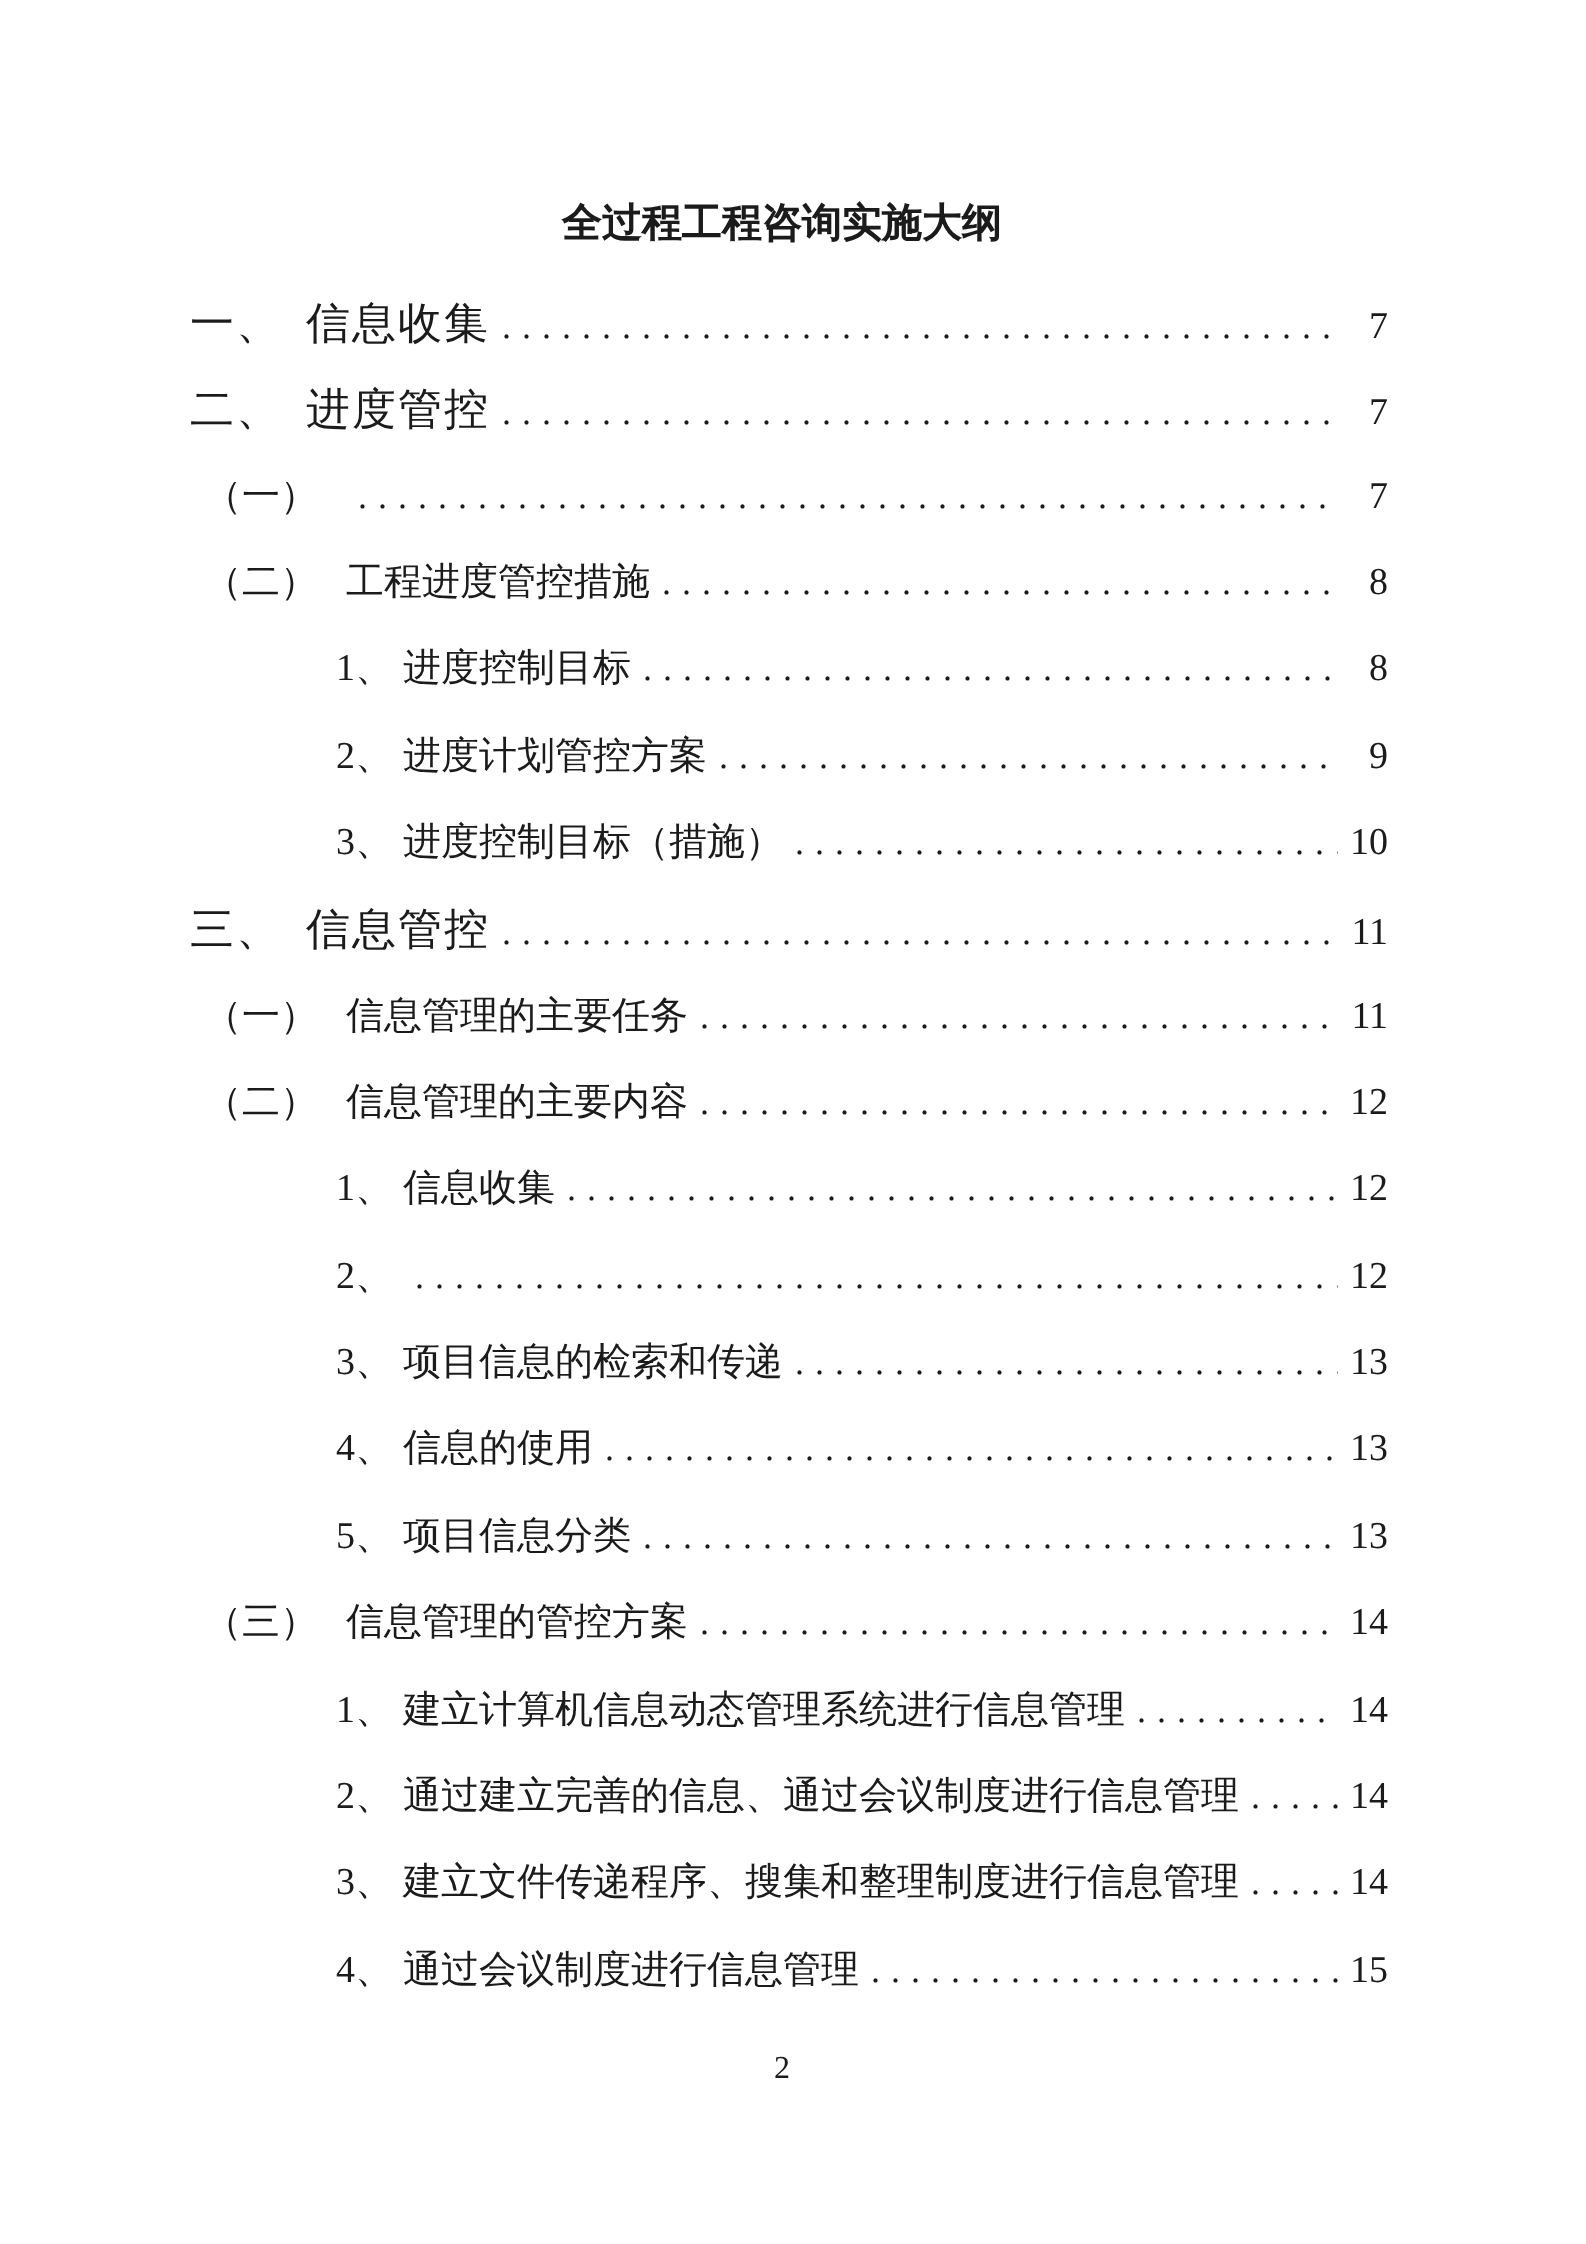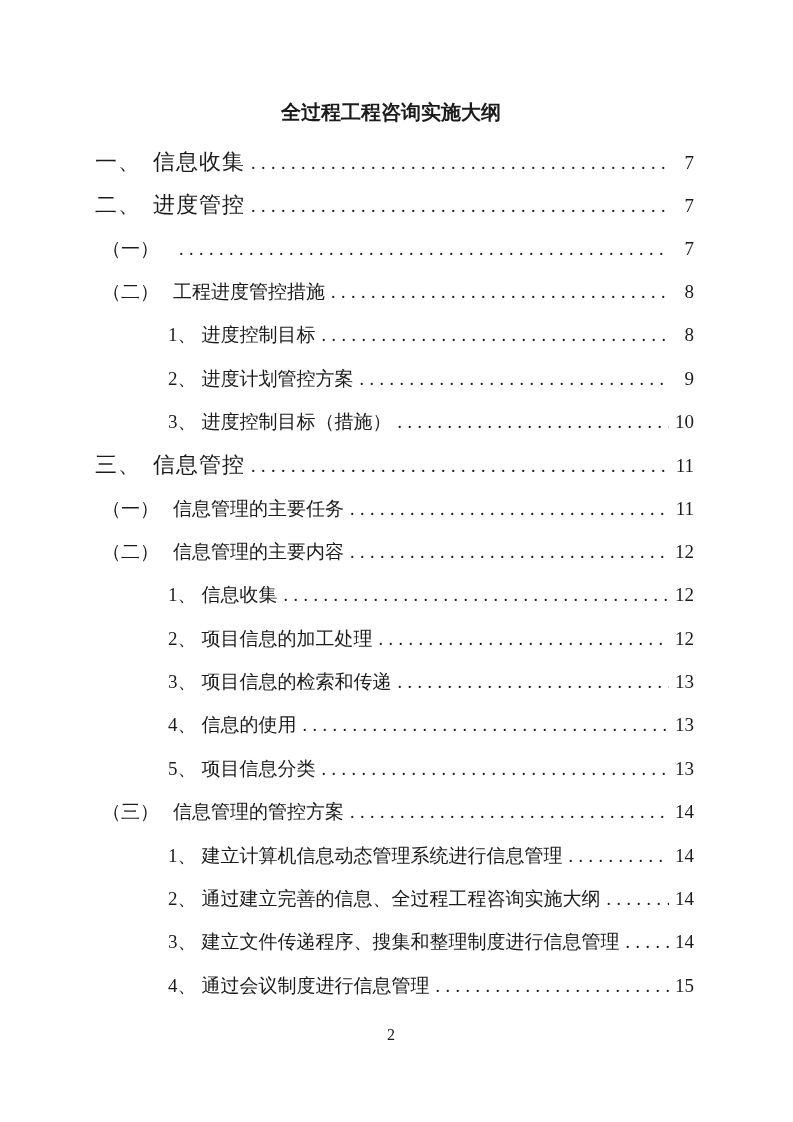--- a/index.html
+++ b/index.html
@@ -144,21 +144,20 @@
     <span class="toc-page">12</span>
   </div>
       <div class="toc-row level-3">
     <span class="toc-num">1、</span>
     <span class="toc-text">信息收集</span>
     <span class="toc-dots"></span>
     <span class="toc-page">12</span>
   </div>
       <div class="toc-row level-3">
     <span class="toc-num">2、</span>
-    <span class="toc-text">项目信息的加工处理</span>
     <span class="toc-dots"></span>
     <span class="toc-page">12</span>
   </div>
       <div class="toc-row level-3">
     <span class="toc-num">3、</span>
     <span class="toc-text">项目信息的检索和传递</span>
     <span class="toc-dots"></span>
     <span class="toc-page">13</span>
   </div>
       <div class="toc-row level-3">
@@ -180,21 +179,21 @@
     <span class="toc-page">14</span>
   </div>
       <div class="toc-row level-3">
     <span class="toc-num">1、</span>
     <span class="toc-text">建立计算机信息动态管理系统进行信息管理</span>
     <span class="toc-dots"></span>
     <span class="toc-page">14</span>
   </div>
       <div class="toc-row level-3">
     <span class="toc-num">2、</span>
-    <span class="toc-text">通过建立完善的信息、全过程工程咨询实施大纲</span>
+    <span class="toc-text">通过建立完善的信息、通过会议制度进行信息管理</span>
     <span class="toc-dots"></span>
     <span class="toc-page">14</span>
   </div>
       <div class="toc-row level-3">
     <span class="toc-num">3、</span>
     <span class="toc-text">建立文件传递程序、搜集和整理制度进行信息管理</span>
     <span class="toc-dots"></span>
     <span class="toc-page">14</span>
   </div>
       <div class="toc-row level-3">

